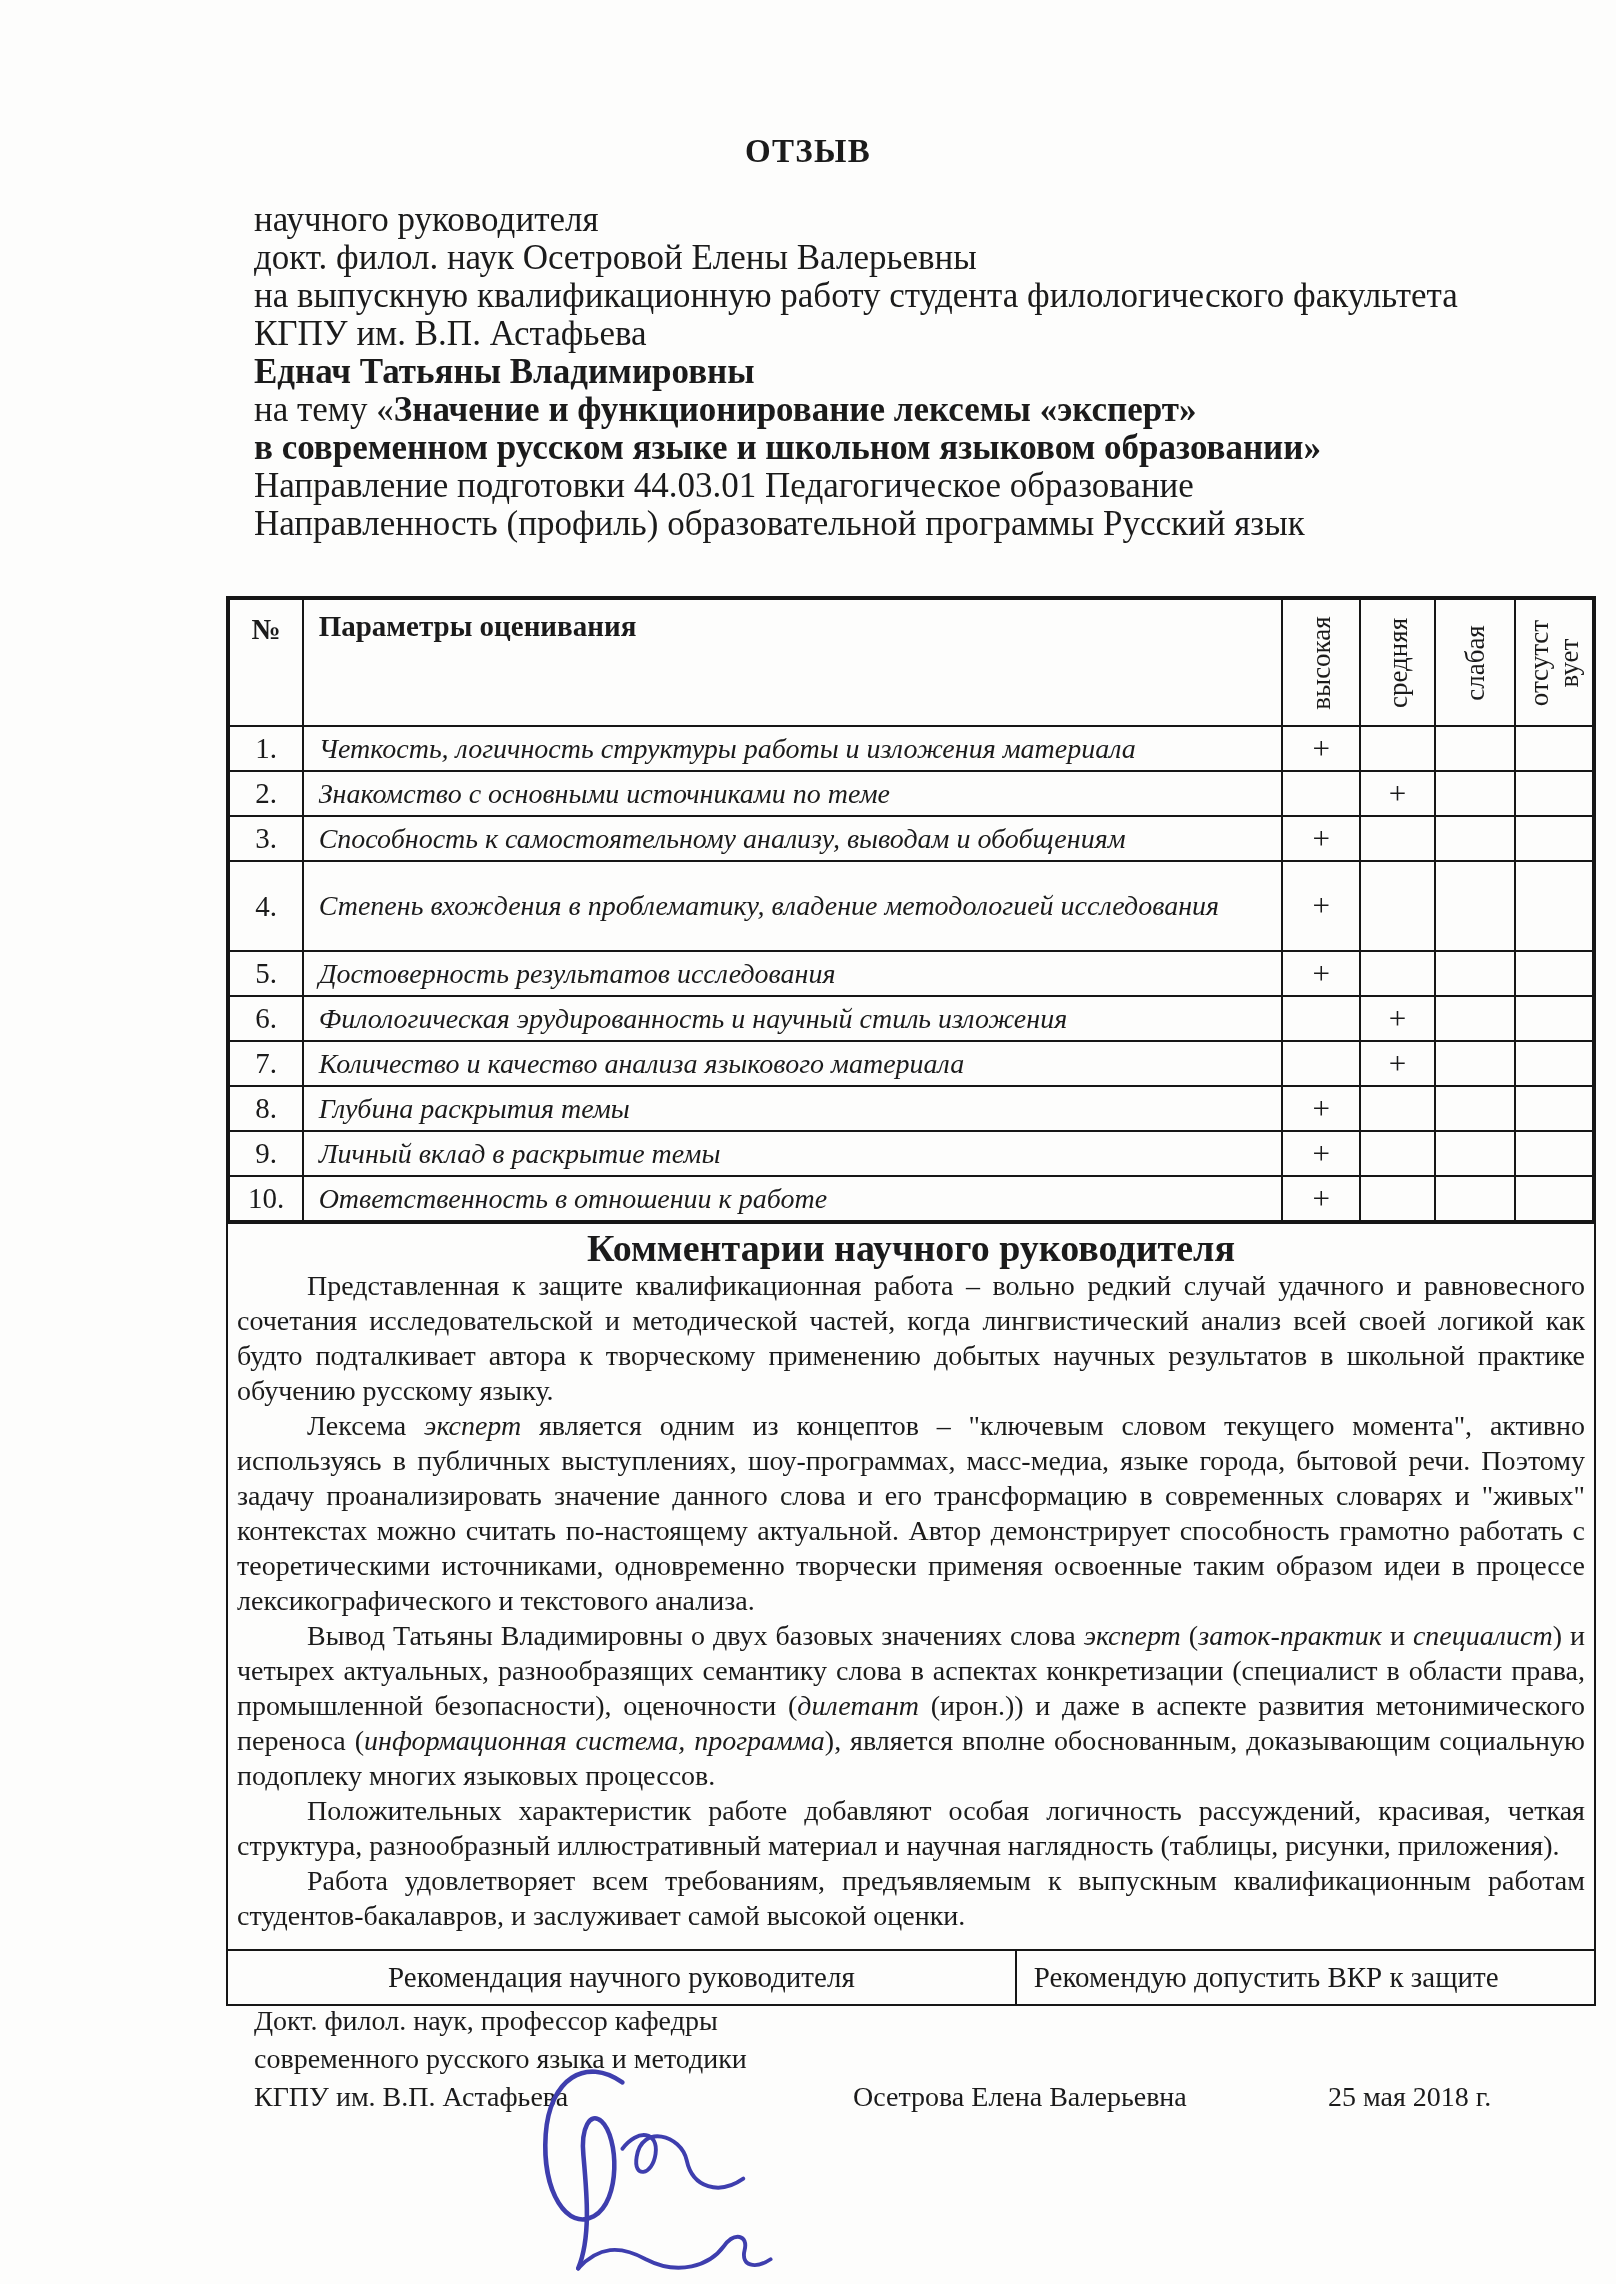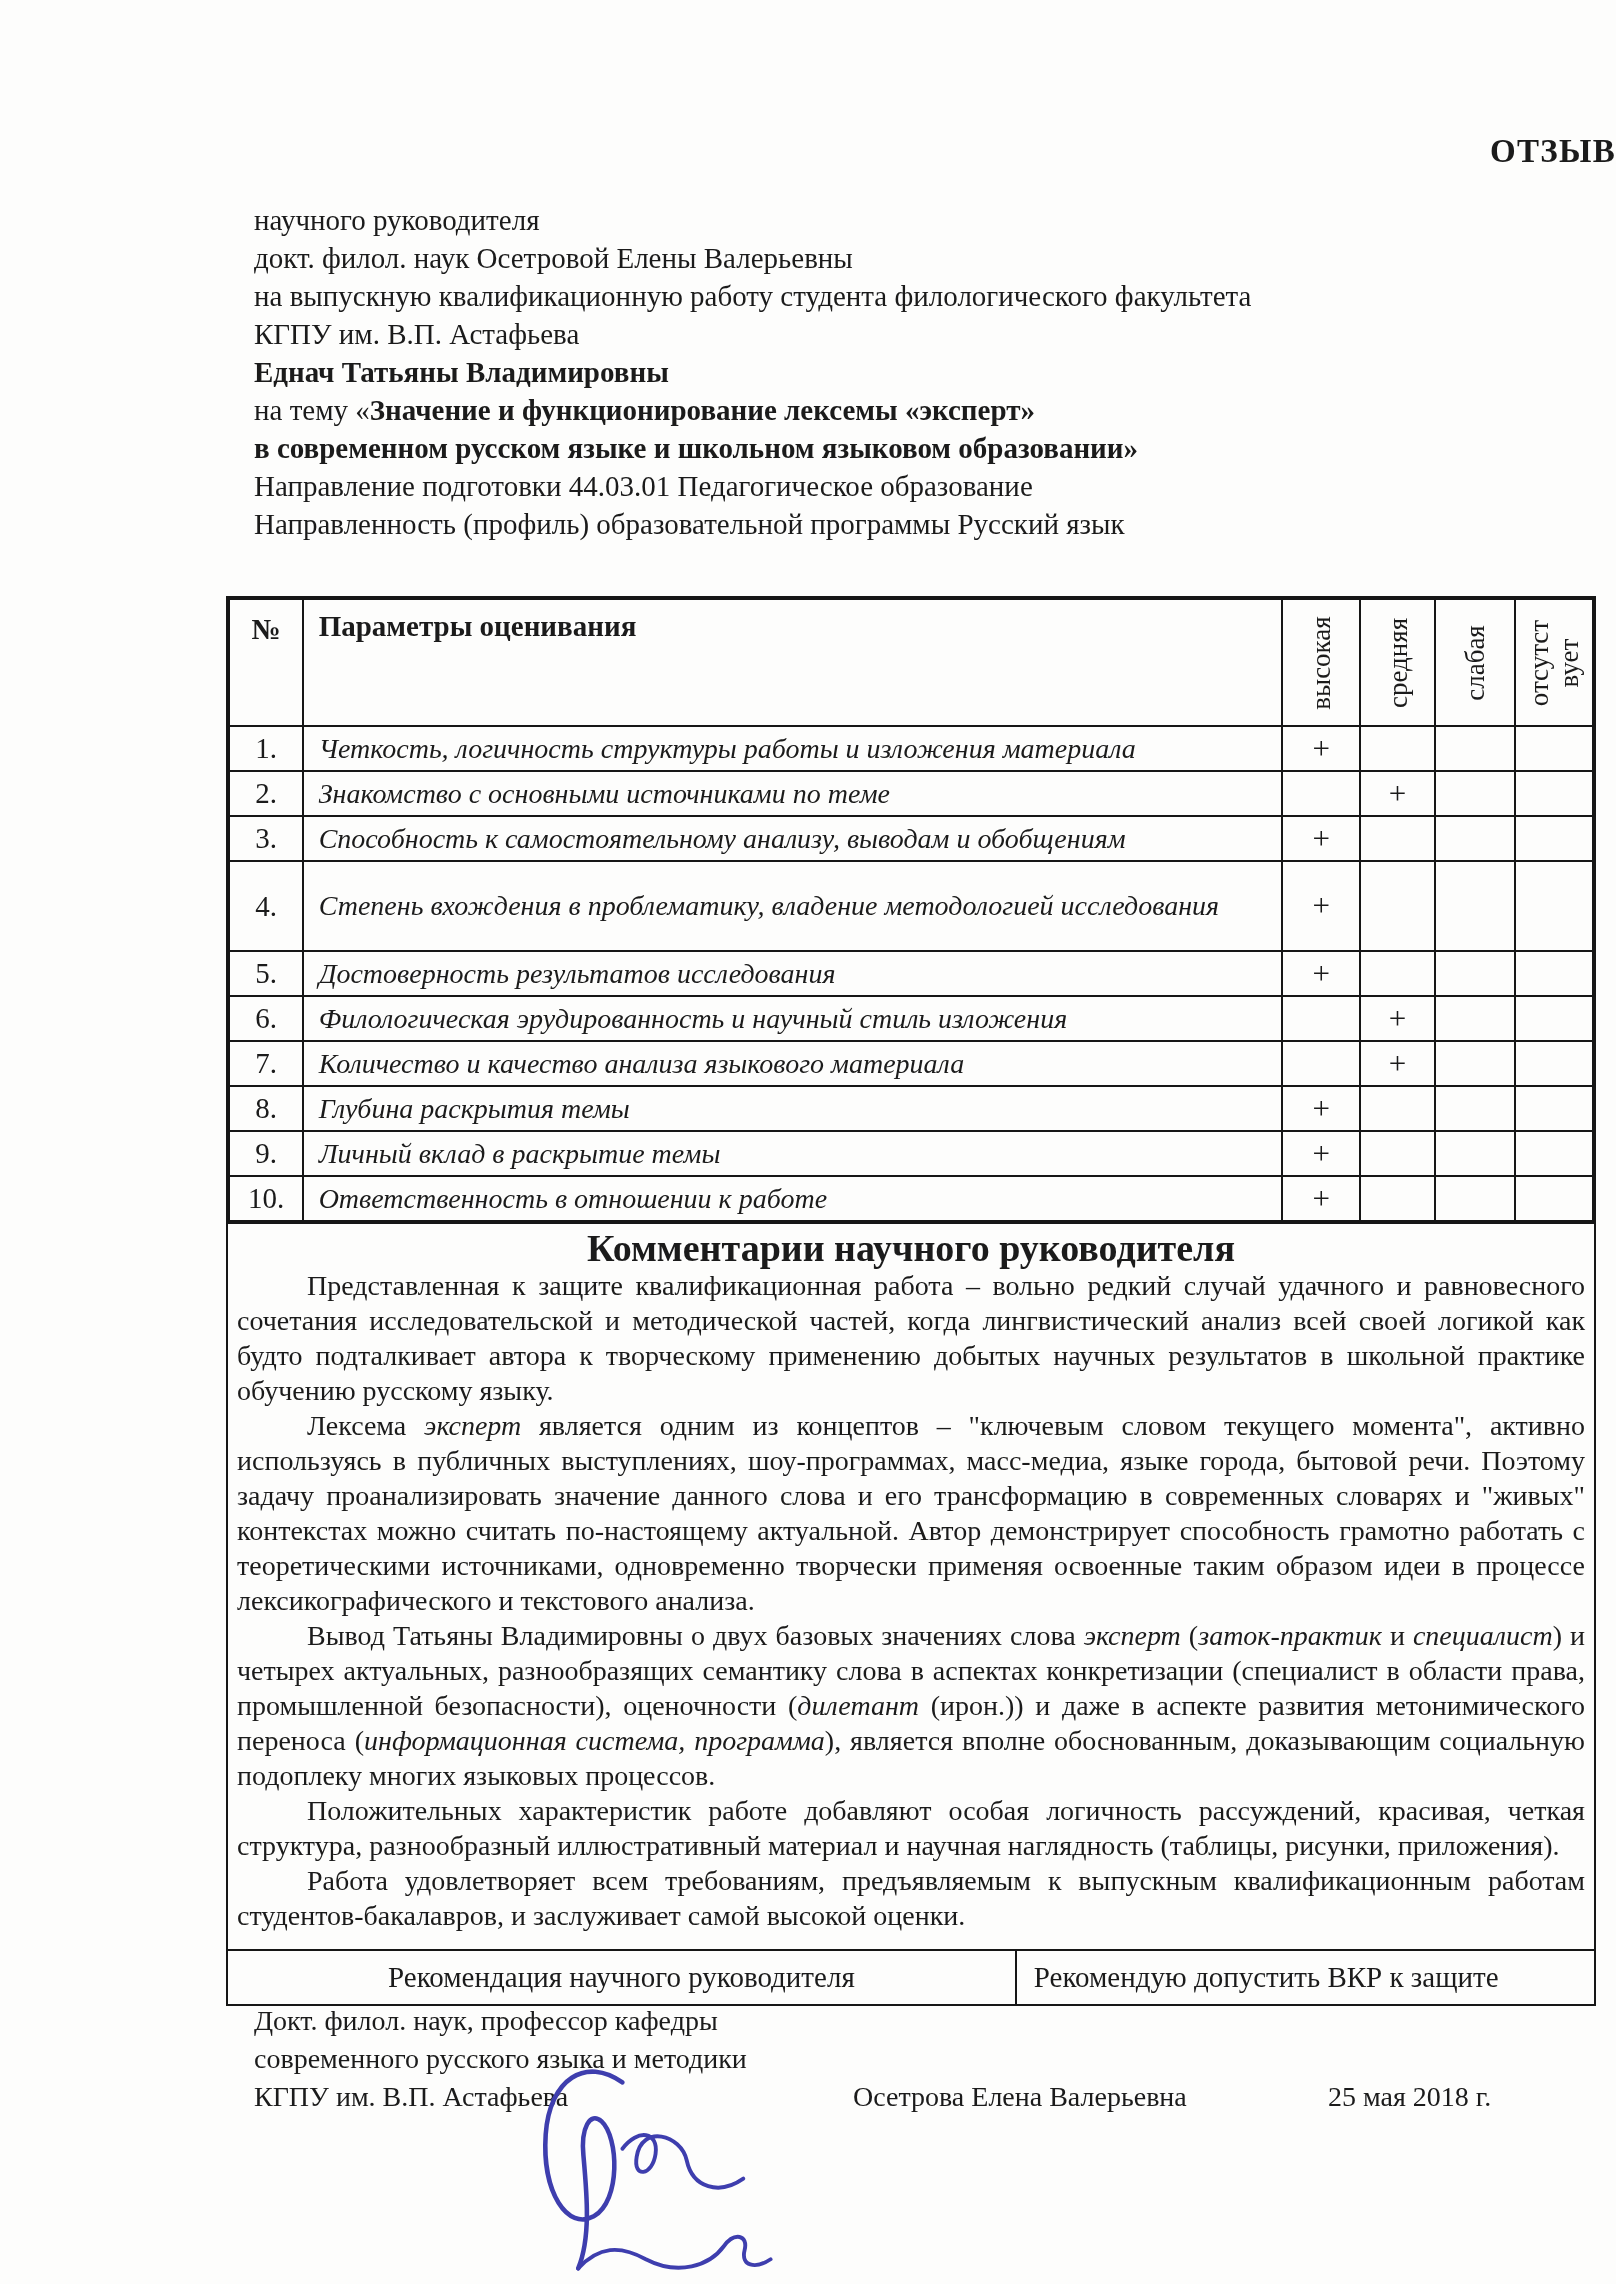--- a/index.html
+++ b/index.html
@@ -5,25 +5,25 @@
   * { margin:0; padding:0; box-sizing:border-box; }
   html,body { background:#e8e8e8; }
   .page {
     position:relative; width:1616px; height:2284px; margin:0 auto;
     background:#fdfdfc; color:#1b1b1b;
     font-family:"Liberation Serif", serif;
     overflow:hidden;
   }
   .doc-title {
     position:absolute; top:133px; left:0; width:100%;
-    text-align:right; font-size:33px; font-weight:bold; letter-spacing:1.3px;
+    text-align:center; font-size:33px; font-weight:bold; letter-spacing:1.3px;
   }
   .header-block {
     position:absolute; left:254px; top:201px; width:1309px;
-    font-size:29px; line-height:38px;font-family:Liberation Serif, serif;
+    font-size:35px; line-height:38px;font-family:Liberation Serif, serif;
   }
   .header-block .h-line { white-space:nowrap; }
   .b { font-weight:bold; }
   .i { font-style:italic; }
 
   .doc-table {
     position:absolute; left:226px; top:596px; width:1370px;
     border:2.6px solid #161616; background:#fdfdfc;
   }
   table { width:100%; border-collapse:collapse; table-layout:fixed; font-size:28px; }

